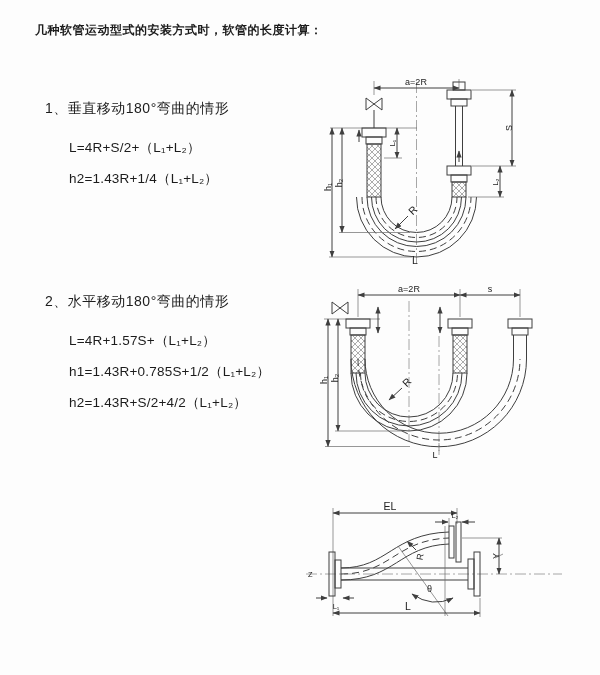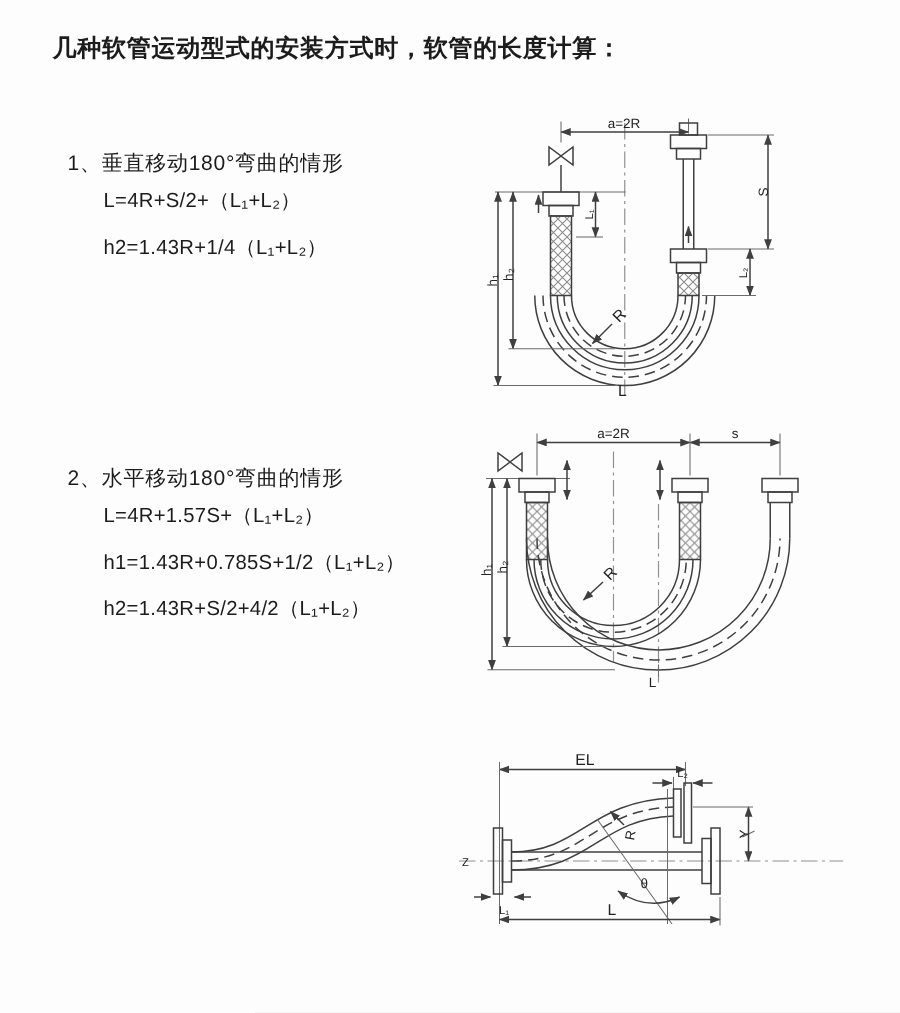--- a/index.html
+++ b/index.html
@@ -1,21 +1,21 @@
 <!DOCTYPE html>
 <html><head>
 <meta charset="utf-8">
 <style>
   html,body{margin:0;padding:0;background:#e8e8e8}
   .page{position:relative;width:600px;height:675px;margin:0 auto;background:#fdfdfd;
         font-family:"Liberation Sans","DejaVu Sans",sans-serif;color:#1c1c1c;overflow:hidden}
-  .title{position:absolute;left:35px;top:22px;font-size:16px;font-weight:700;letter-spacing:.5px}
+  .title{position:absolute;left:35px;top:22px;font-size:12px;font-weight:700;letter-spacing:.5px}
   .section{position:absolute;left:45px}
   .heading{font-size:14px;font-weight:400;letter-spacing:.5px}
-  .formulas{margin-top:0;padding-left:24px}
+  .formulas{margin-top:14px;padding-left:24px}
   .formula{font-size:13.5px;font-weight:500;line-height:31px;letter-spacing:.2px;white-space:nowrap}
   svg.diag{position:absolute}
   svg line,svg path,svg rect{stroke:#3f3f3f;stroke-width:1;fill:none}
   svg .cl{stroke:#909090;stroke-width:.8;stroke-dasharray:11 3 2 3}
   svg .thin{stroke:#6a6a6a;stroke-width:.7}
   svg .dash{stroke-dasharray:7 4}
   svg text{fill:#222;stroke:none;font-size:9px;font-family:"Liberation Sans","DejaVu Sans",sans-serif}
   svg .t8{font-size:7.5px}
   svg .t10{font-size:10.5px}
 </style>
@@ -27,21 +27,21 @@
   <div class="title">几种软管运动型式的安装方式时，软管的长度计算：</div>
 
   <div class="section" style="top:100px">
     <div class="heading">1、垂直移动180°弯曲的情形</div>
     <div class="formulas">
       <div class="formula">L=4R+S/2+（L₁+L₂）</div>
       <div class="formula">h2=1.43R+1/4（L₁+L₂）</div>
     </div>
   </div>
 
-  <div class="section" style="top:310px">
+  <div class="section" style="top:293px">
     <div class="heading">2、水平移动180°弯曲的情形</div>
     <div class="formulas">
       <div class="formula">L=4R+1.57S+（L₁+L₂）</div>
       <div class="formula">h1=1.43R+0.785S+1/2（L₁+L₂）</div>
       <div class="formula">h2=1.43R+S/2+4/2（L₁+L₂）</div>
     </div>
   </div>
 
 
   <svg class="diag" style="left:312px;top:68px" width="282" height="198" viewBox="0 0 282 198">

